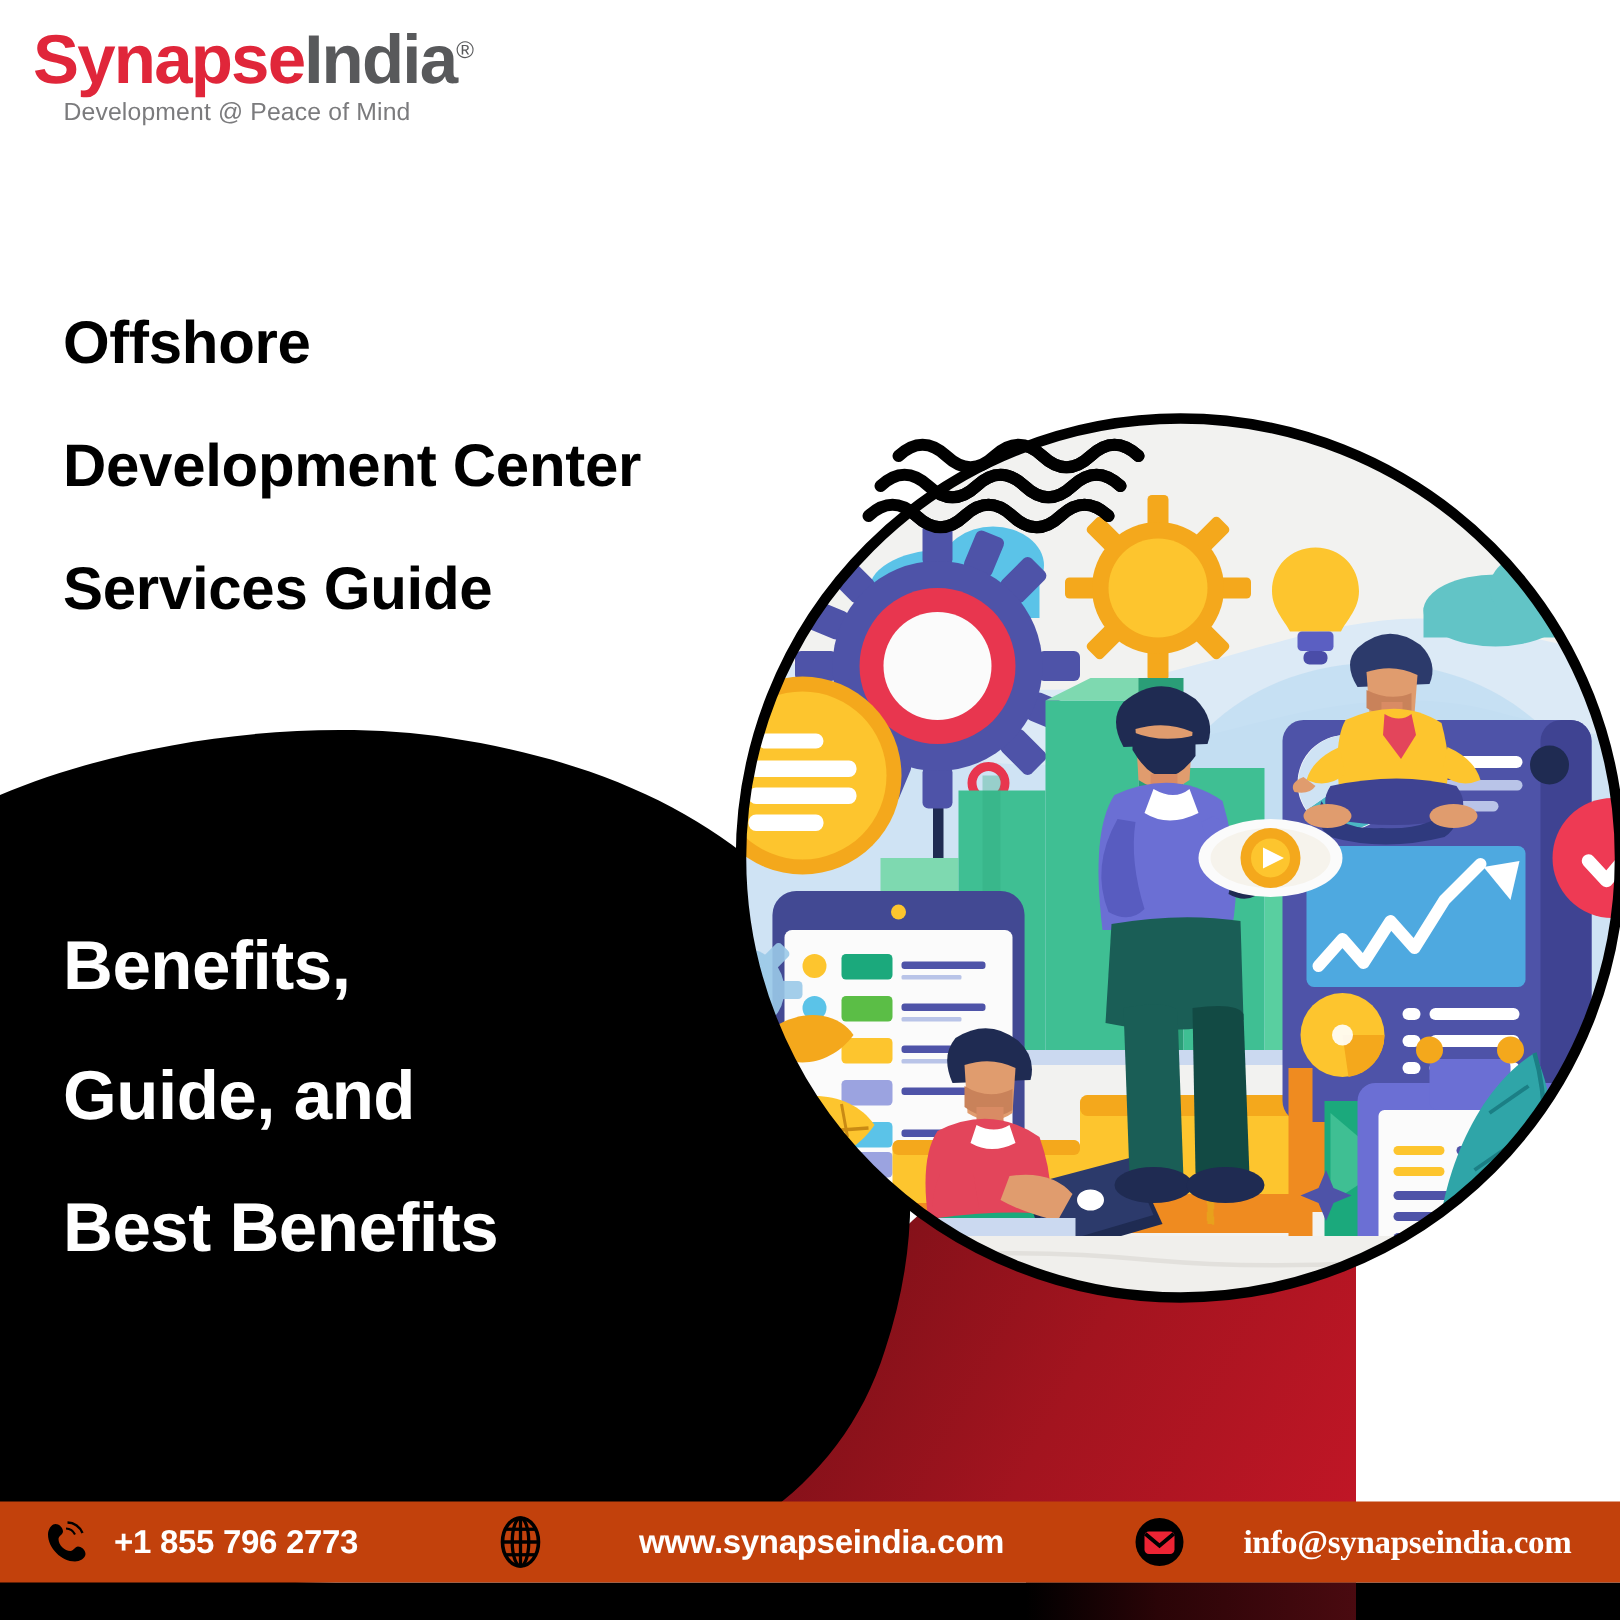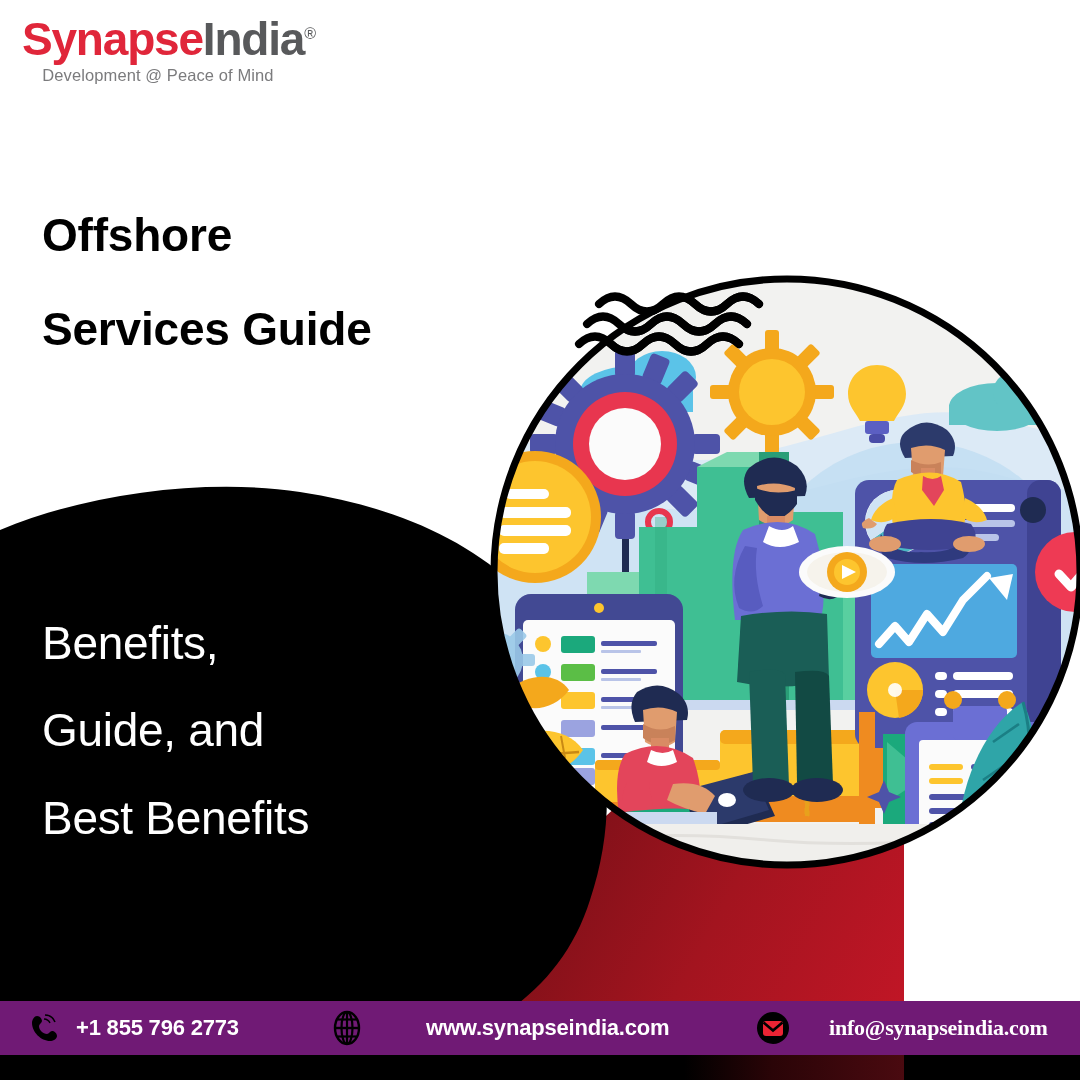--- a/index.html
+++ b/index.html
@@ -33,40 +33,40 @@
   
   .redcorner {
     position:absolute; right:0; bottom:60px; width:430px; height:380px; z-index:1;
     background:linear-gradient(118deg,#4B0A10 0%,#7C1018 28%,#A3141F 62%,#C11626 100%);
     clip-path:path("M430,0 L430,380 L0,380 C40,250 150,110 430,0 Z");
   }
 
   
   .headline {
     position:absolute; left:42px; top:188px; z-index:5;
-    color:#000; font-size:46px; font-weight:bold; line-height:2.05;
+    color:#000; font-size:40px; font-weight:bold; line-height:2.05;
     letter-spacing:-0.2px;
   }
   .headline div { white-space:nowrap; }
 
   
   .subhead {
     position:absolute; left:42px; top:600px; z-index:6;
-    color:#fff; font-size:46px; font-weight:normal; line-height:1.9;
+    color:#fff; font-size:46px; font-weight:bold; line-height:1.9;
     letter-spacing:-0.3px;
   }
   .subhead div { white-space:nowrap; }
 
   
   .illus { position:absolute; left:487px; top:272px; width:600px; height:600px; z-index:4; }
 
   
   .footerbar {
     position:absolute; left:0; bottom:25px; width:1080px; height:54px;
-    background:#701a75; z-index:10;
+    background:#c2410c; z-index:10;
     display:flex; align-items:center;
   }
   .fitem { display:flex; align-items:center; color:#ffffff; font-weight:bold; white-space:nowrap; }
   .fitem .ficon { display:flex; align-items:center; justify-content:center; }
   .fitem .flabel { font-size:22px; letter-spacing:-0.2px; }
   .f-phone { position:absolute; left:28px; }
   .f-phone .flabel { margin-left:14px; }
   .f-web   { position:absolute; left:330px;justify-content:space-between; }
   .f-web .flabel { margin-left:62px; }
   .f-mail  { position:absolute; left:755px;font-family:Liberation Serif, serif; }
@@ -90,20 +90,21 @@
   <div class="redcorner"></div>
 
   <svg class="blob" viewBox="0 0 700 590">
     <path d="M0,60 C90,22 210,8 300,22 C420,40 510,90 560,170
              C610,250 620,340 590,430 C565,510 500,560 420,580
              L0,590 Z" fill="#000000"></path>
   </svg>
 
   <div class="headline">
     <div>Offshore</div>
+    <div>Development Center</div>
     <div>Services Guide</div>
   </div>
 
   <div class="subhead">
     <div>Benefits,</div>
     <div>Guide, and</div>
     <div>Best Benefits</div>
   </div>
 
   <svg class="illus" viewBox="0 0 600 600">

